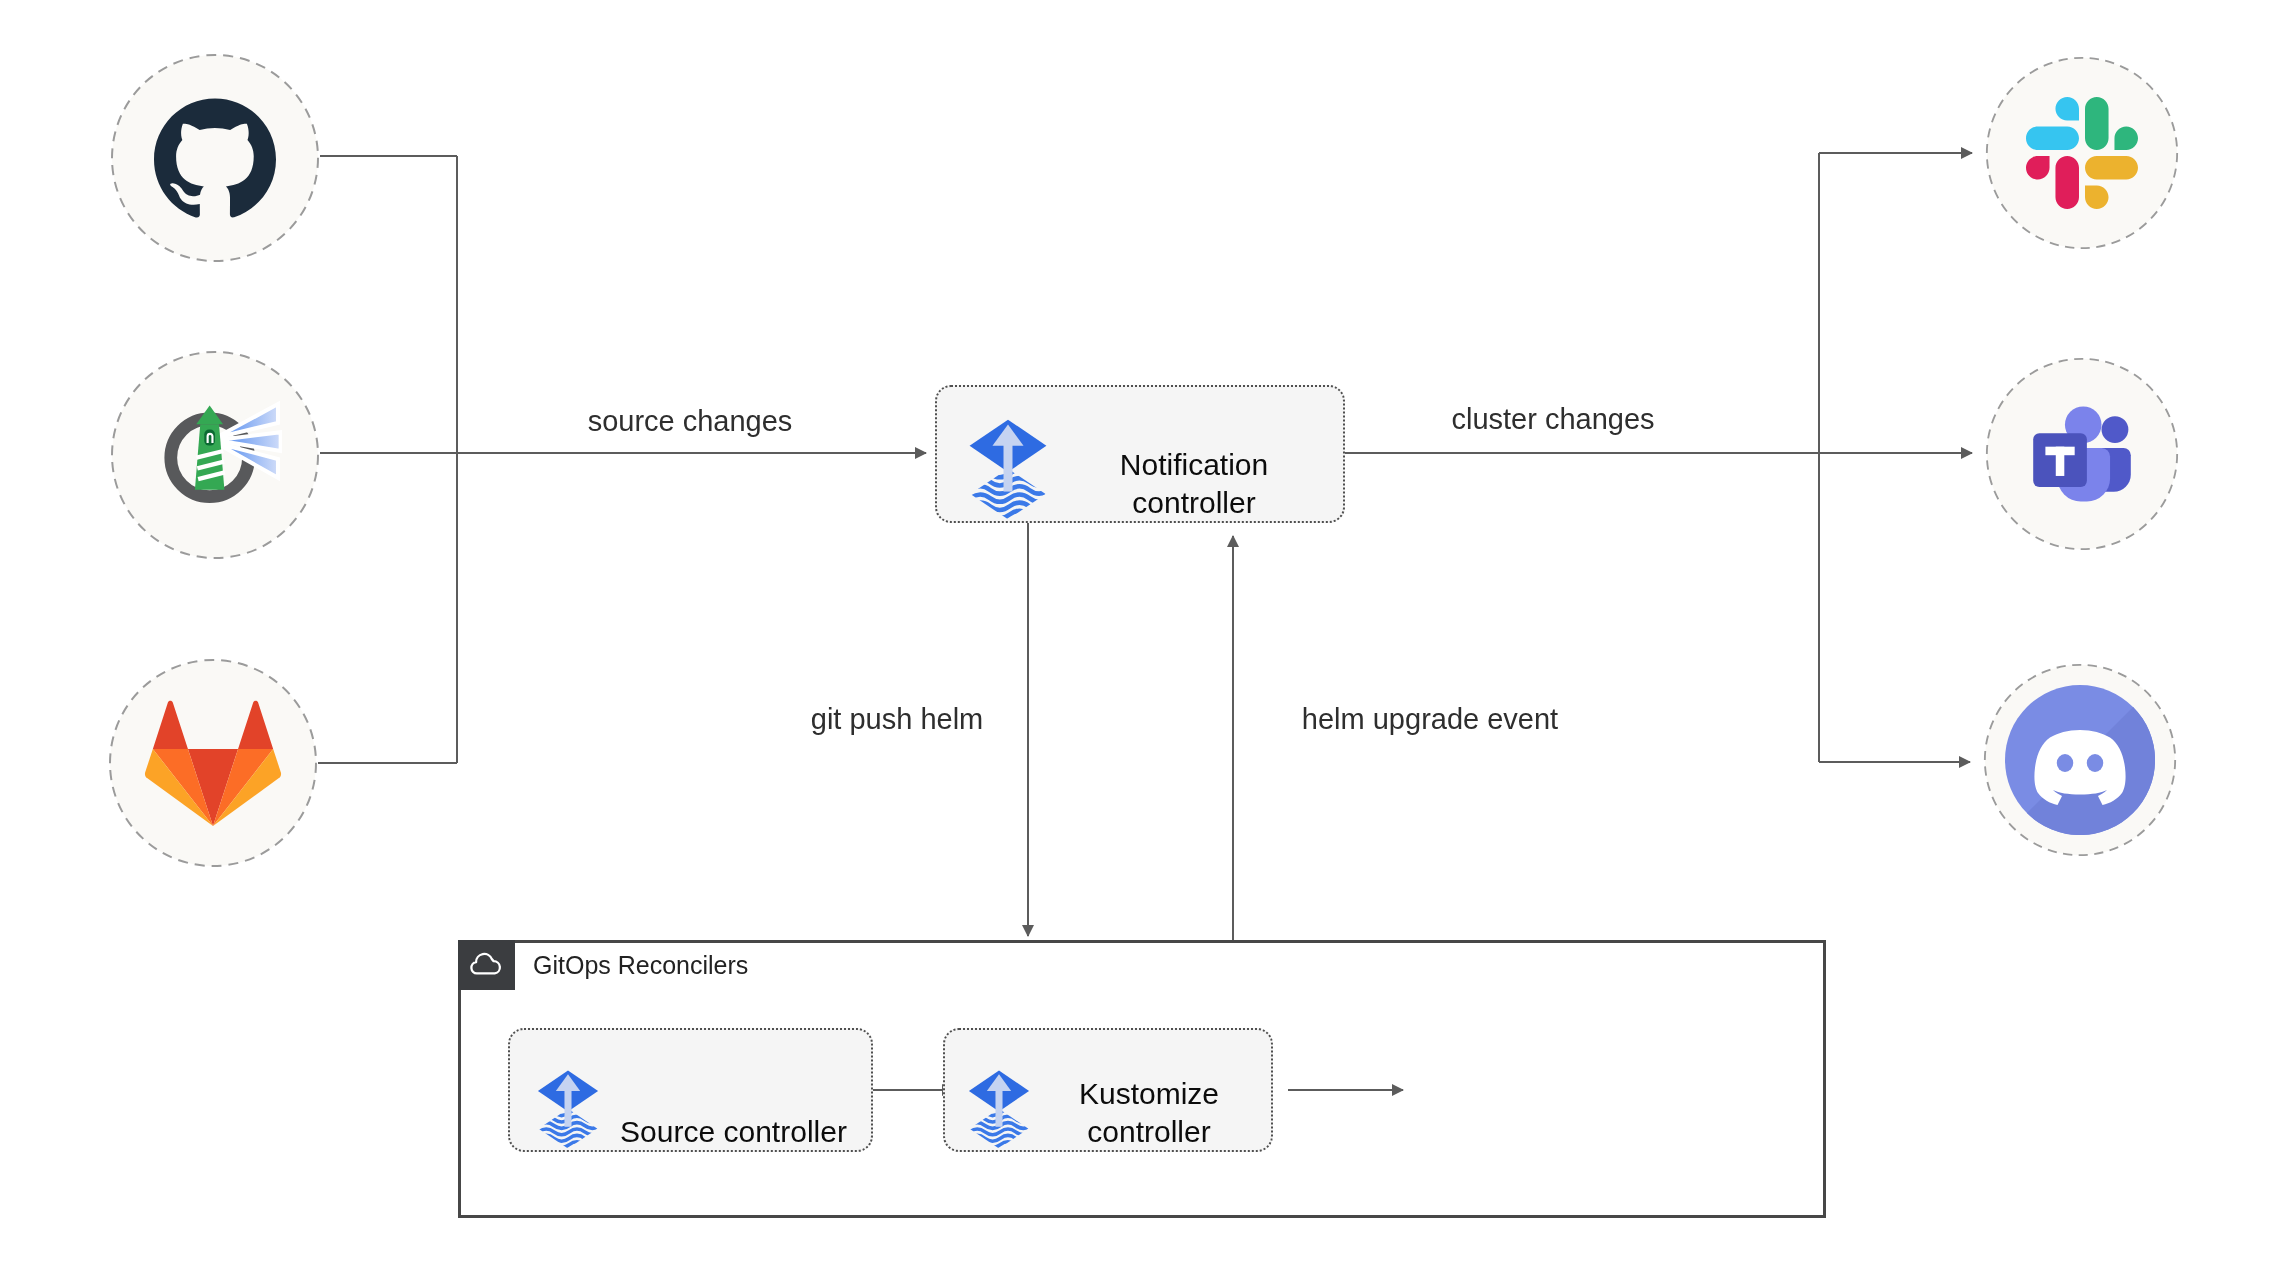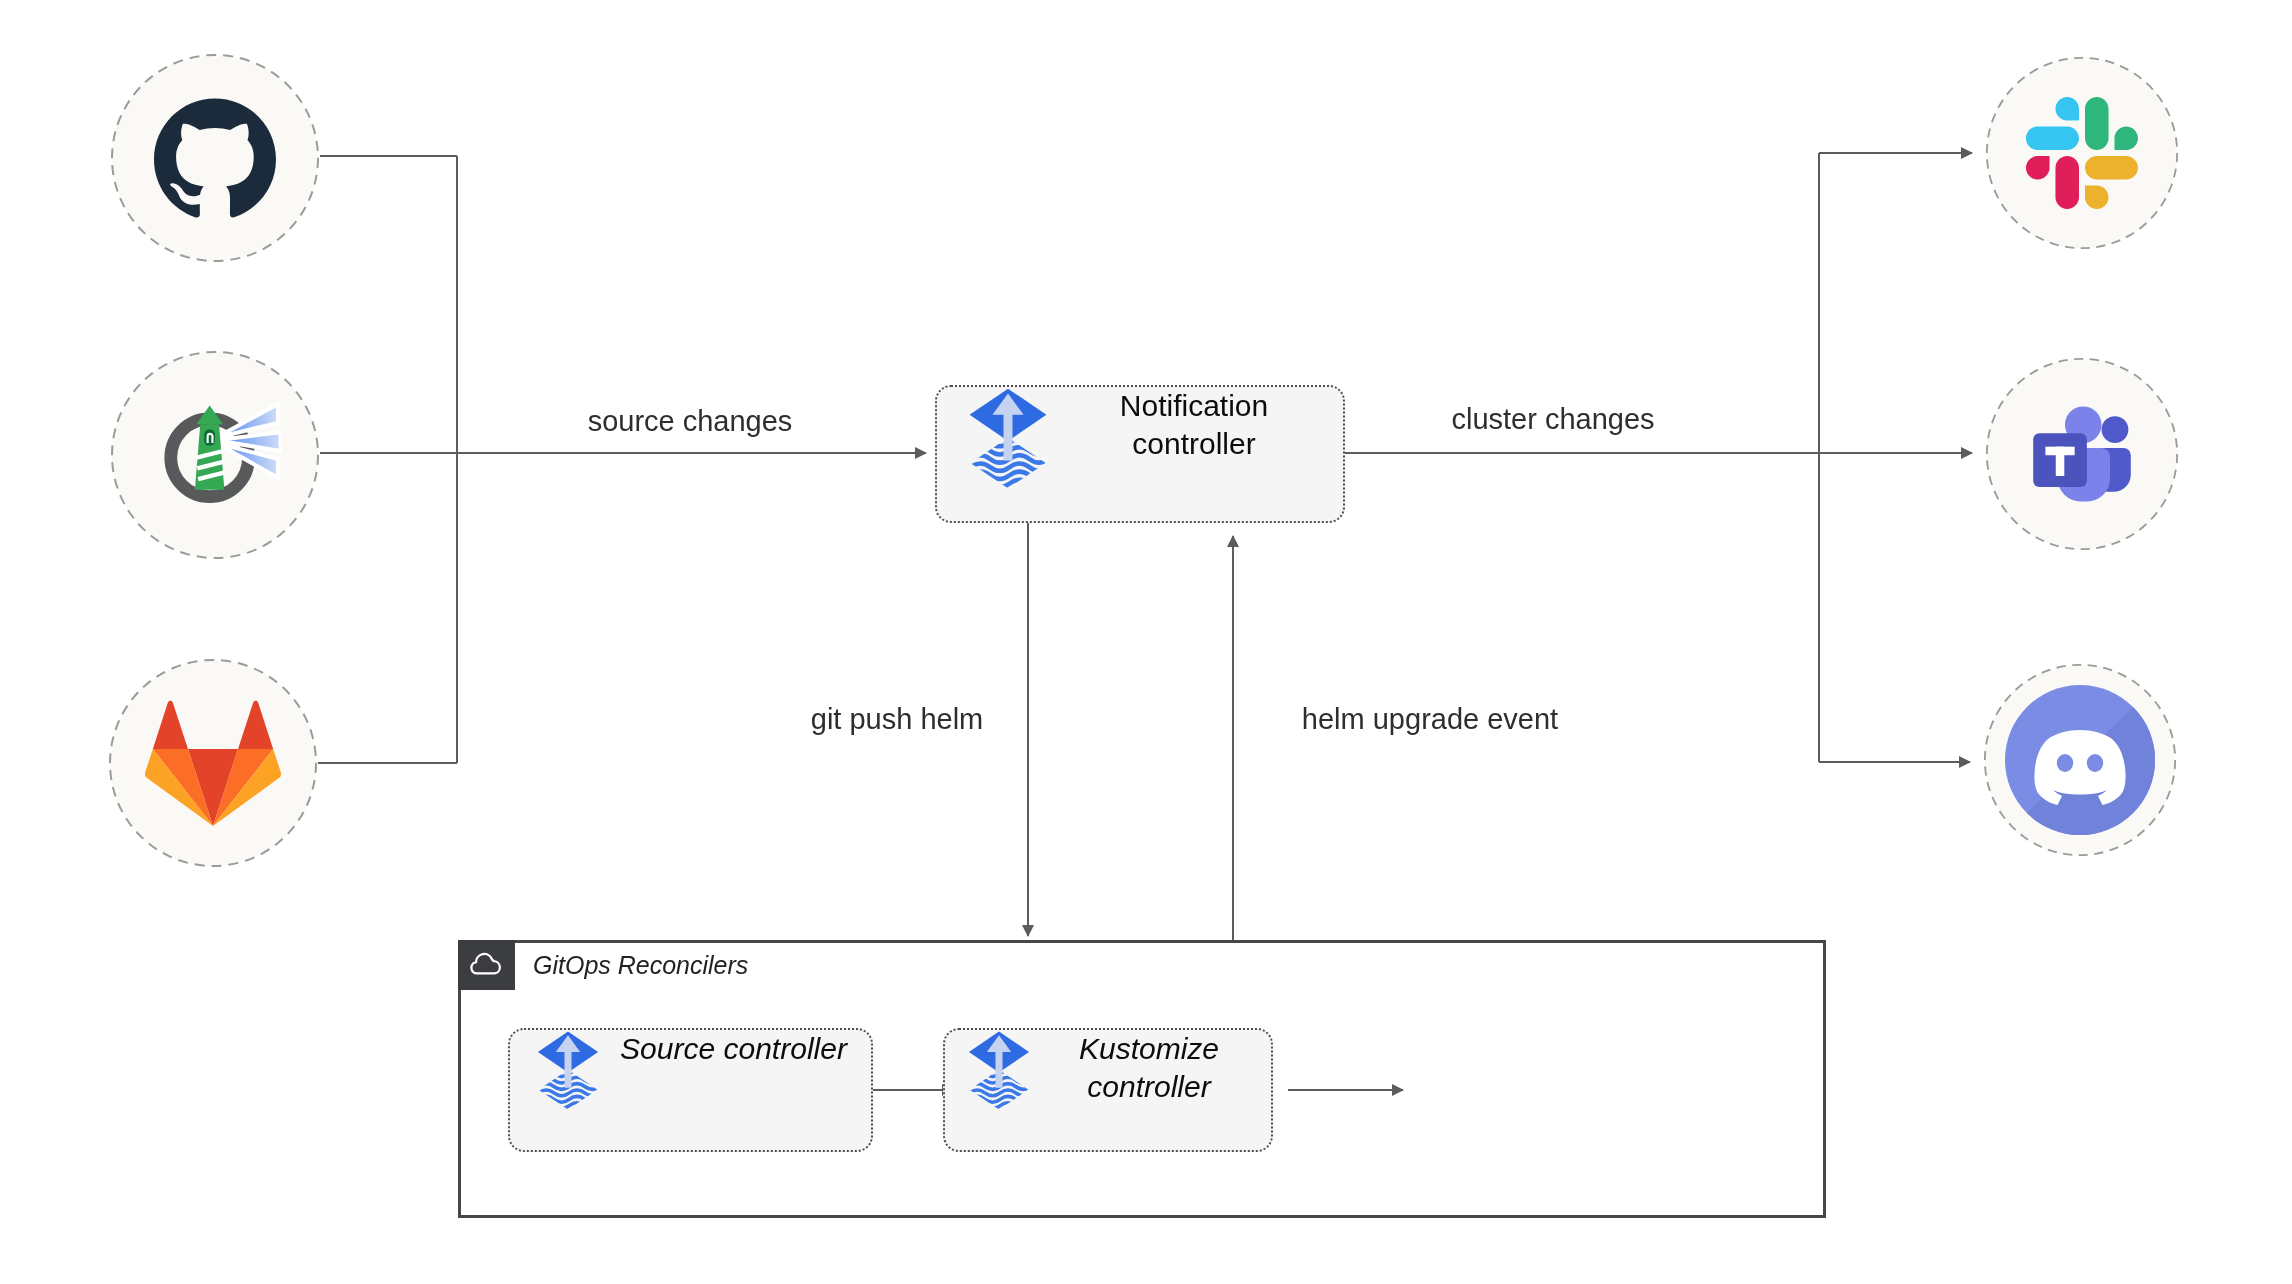--- a/index.html
+++ b/index.html
@@ -13,28 +13,28 @@
   .arr{fill:var(--line);}
 
   
   .circle-node{position:absolute;display:flex;align-items:center;justify-content:center;}
   .ring{position:absolute;left:0;top:0;width:100%;height:100%;}
   .ring-c{fill:var(--circle_fill);stroke:var(--circle_border);stroke-width:2;stroke-dasharray:10 7;}
   .icon{position:relative;}
 
   
   .ctrl{
-    position:absolute;display:flex;align-items:flex-start;box-sizing:border-box;
+    position:absolute;display:flex;align-items:flex-end;box-sizing:border-box;
     background:var(--node_fill);border:2px dotted var(--node_border);border-radius:16px;
     padding:0 14px 0 30px;gap:10px;
   }
   .ctrl-label{flex:1;text-align:center;font-size:30px;line-height:1.25;color:#0c0c0c;}
 
   
-  .group{position:absolute;background:#ffffff;border:3px solid var(--group_border);box-sizing:border-box;font-style:italic;}
+  .group{position:absolute;background:#ffffff;border:3px solid var(--group_border);box-sizing:border-box;}
   .badge{
     position:absolute;left:-3px;top:-3px;width:57px;height:50px;background:var(--badge_bg);
     display:flex;align-items:center;justify-content:center;
   }
   .group-label{
     position:absolute;left:72px;top:-3px;height:50px;display:flex;align-items:center;
     font-size:25px;color:#222222;
   }
 
   

